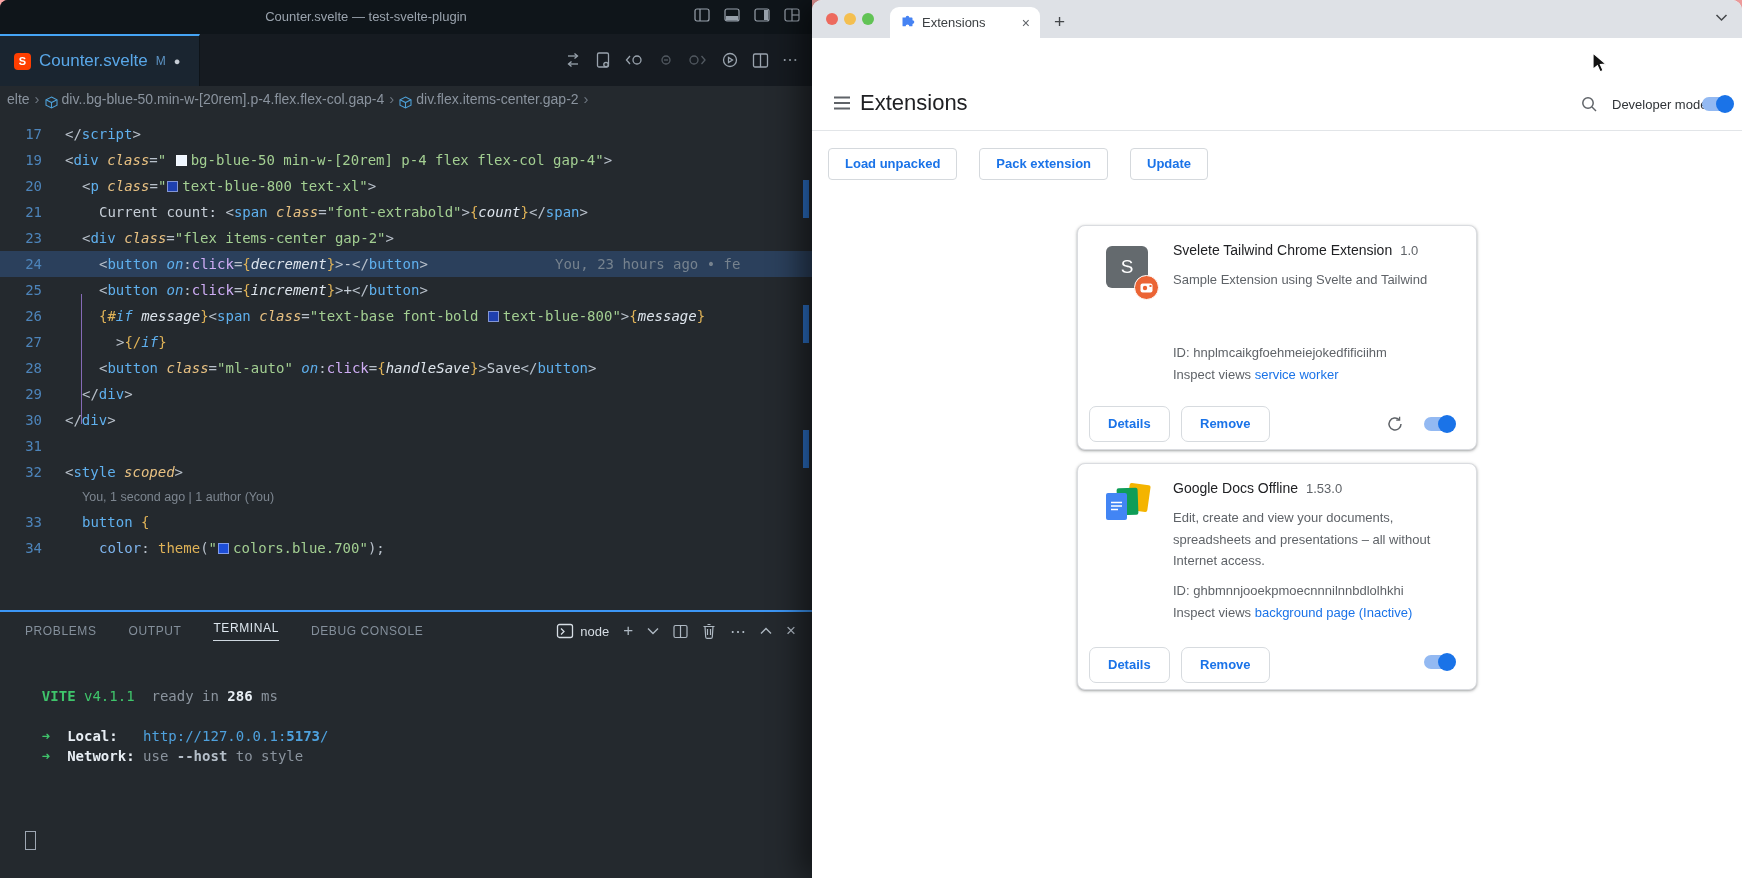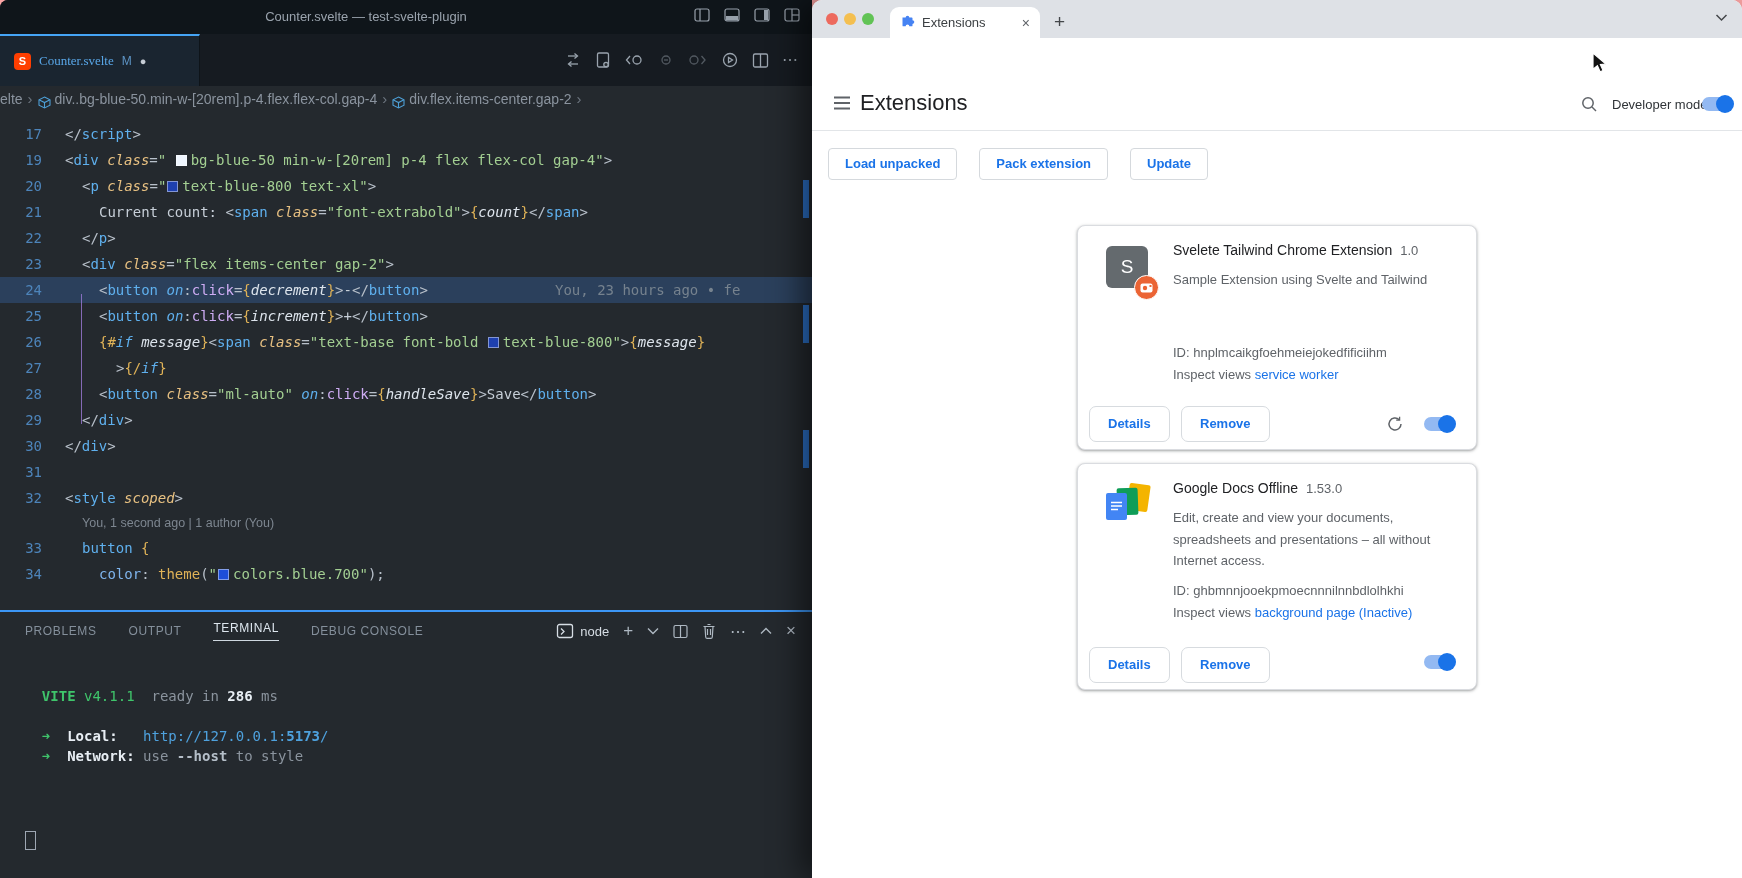--- a/index.html
+++ b/index.html
@@ -8,26 +8,26 @@
   .ic svg{display:block;}
 
   
   .vscode{position:absolute;left:0;top:0;width:812px;height:878px;background:#24292e;border-radius:8px 0 0 0;overflow:hidden;}
   .vsc-titlebar{position:absolute;left:0;top:0;width:100%;height:34px;background:#0f151a;}
   .vsc-title{position:absolute;left:60px;right:140px;top:0;line-height:34px;text-align:center;font-size:13px;color:#9aa3ad;white-space:nowrap;overflow:hidden;}
   .tb-icons{position:absolute;right:12px;top:8px;display:flex;gap:14px;color:#98a1ab;}
   .vsc-tabrow{position:absolute;left:0;top:34px;width:100%;height:52px;background:#161b21;}
   .vsc-tab{position:absolute;left:0;top:0;width:200px;height:52px;background:#1a2530;border-top:2px solid #45a4f5;border-right:1px solid #0e1419;box-sizing:border-box;display:flex;align-items:center;padding-left:14px;gap:8px;}
   .svelte-badge{width:17px;height:17px;border-radius:4px;background:#ff3e00;color:#fff;font-weight:bold;font-size:11px;line-height:17px;text-align:center;}
-  .vsc-tab .lbl{font-size:13px;color:#59a7e8;font-family:Liberation Serif, serif;}
+  .vsc-tab .lbl{font-size:17px;color:#59a7e8;}
   .vsc-tab .mod{font-size:12px;color:#5d94c5;}
   .vsc-tab .dot{font-size:11px;color:#c6cdd5;}
   .tab-actions{position:absolute;right:14px;top:0;height:52px;display:flex;align-items:center;gap:13px;color:#9aa4ae;}
   .tab-actions .dim{opacity:.45;}
-  .vsc-breadcrumb{position:absolute;left:0;top:86px;width:100%;height:26px;line-height:26px;font-size:14px;color:#8a939e;white-space:nowrap;overflow:hidden;}
+  .vsc-breadcrumb{position:absolute;left:7px;top:86px;width:100%;height:26px;line-height:26px;font-size:14px;color:#8a939e;white-space:nowrap;overflow:hidden;}
   .vsc-breadcrumb .sep{color:#6e7781;margin:0 5px;font-size:15px;}
   .vsc-breadcrumb .cube{margin-right:4px;position:relative;top:2px;}
 
   .vsc-editor{position:absolute;left:0;top:112px;width:100%;height:498px;overflow:hidden;padding-top:9px;box-sizing:border-box;font-family:"DejaVu Sans Mono",monospace;font-size:14px;}
   .crow{position:relative;height:26px;line-height:26px;white-space:pre;}
   .crow.hl{background:#2b405c;}
   .ln{position:absolute;left:0;top:0;width:42px;text-align:right;color:#4d84ba;}
   .ctext{position:absolute;left:65px;top:0;white-space:pre;}
   .blame{position:absolute;left:555px;top:0;color:#76828e;white-space:pre;}
   .lensrow{height:24px;line-height:24px;padding-left:12px;}
@@ -207,21 +207,20 @@
             <path d="M1 3.8l5.5 2.8L12 3.8M6.5 6.6V12"></path>
           </svg></span><span>div.flex.items-center.gap-2</span><span class="sep">›</span>
     </div>
 
     <div class="vsc-editor">
       <div>
           <div class="crow"><span class="ln">17</span><span class="ctext" style="padding-left: 0px;"><span class="sg-p">&lt;/</span><span class="sg-t">script</span><span class="sg-p">&gt;</span></span></div>
           <div class="crow"><span class="ln">19</span><span class="ctext" style="padding-left: 0px;"><span class="sg-p">&lt;</span><span class="sg-t">div</span><span class="sg-p"> </span><span class="sg-a">class</span><span class="sg-p">=</span><span class="sg-s">" </span><span class="swatch" style="background: rgb(239, 246, 255);"></span><span class="sg-s">bg-blue-50 min-w-[20rem] p-4 flex flex-col gap-4"</span><span class="sg-p">&gt;</span></span></div>
           <div class="crow"><span class="ln">20</span><span class="ctext" style="padding-left: 17px;"><span class="sg-p">&lt;</span><span class="sg-t">p</span><span class="sg-p"> </span><span class="sg-a">class</span><span class="sg-p">=</span><span class="sg-s">"</span><span class="swatch" style="background: rgb(30, 64, 175);"></span><span class="sg-s">text-blue-800 text-xl"</span><span class="sg-p">&gt;</span></span></div>
           <div class="crow"><span class="ln">21</span><span class="ctext" style="padding-left: 34px;"><span class="sg-x">Current count: </span><span class="sg-p">&lt;</span><span class="sg-t">span</span><span class="sg-p"> </span><span class="sg-a">class</span><span class="sg-p">=</span><span class="sg-s">"font-extrabold"</span><span class="sg-p">&gt;</span><span class="sg-b">{</span><span class="sg-v">count</span><span class="sg-b">}</span><span class="sg-p">&lt;/</span><span class="sg-t">span</span><span class="sg-p">&gt;</span></span></div>
-          <div class="crow"><span class="ln">22</span><span class="ctext" style="padding-left: 17px;"><span class="sg-p">&lt;/</span><span class="sg-t">p</span><span class="sg-p">&gt;</span></span></div>
           <div class="crow"><span class="ln">23</span><span class="ctext" style="padding-left: 17px;"><span class="sg-p">&lt;</span><span class="sg-t">div</span><span class="sg-p"> </span><span class="sg-a">class</span><span class="sg-p">=</span><span class="sg-s">"flex items-center gap-2"</span><span class="sg-p">&gt;</span></span></div>
           <div class="crow hl"><span class="ln">24</span><span class="ctext" style="padding-left: 34px;"><span class="sg-p">&lt;</span><span class="sg-t">button</span><span class="sg-p"> </span><span class="sg-k">on</span><span class="sg-p">:</span><span class="sg-e">click</span><span class="sg-p">=</span><span class="sg-b">{</span><span class="sg-v">decrement</span><span class="sg-b">}</span><span class="sg-p">&gt;</span><span class="sg-x">-</span><span class="sg-p">&lt;/</span><span class="sg-t">button</span><span class="sg-p">&gt;</span></span><span class="blame">You, 23 hours ago • fe</span></div>
           <div class="crow"><span class="ln">25</span><span class="ctext" style="padding-left: 34px;"><span class="sg-p">&lt;</span><span class="sg-t">button</span><span class="sg-p"> </span><span class="sg-k">on</span><span class="sg-p">:</span><span class="sg-e">click</span><span class="sg-p">=</span><span class="sg-b">{</span><span class="sg-v">increment</span><span class="sg-b">}</span><span class="sg-p">&gt;</span><span class="sg-x">+</span><span class="sg-p">&lt;/</span><span class="sg-t">button</span><span class="sg-p">&gt;</span></span></div>
           <div class="crow"><span class="ln">26</span><span class="ctext" style="padding-left: 34px;"><span class="sg-b">{#</span><span class="sg-k">if</span><span class="sg-p"> </span><span class="sg-v">message</span><span class="sg-b">}</span><span class="sg-p">&lt;</span><span class="sg-t">span</span><span class="sg-p"> </span><span class="sg-a">class</span><span class="sg-p">=</span><span class="sg-s">"text-base font-bold </span><span class="swatch" style="background: rgb(30, 64, 175);"></span><span class="sg-s">text-blue-800"</span><span class="sg-p">&gt;</span><span class="sg-b">{</span><span class="sg-v">message</span><span class="sg-b">}</span></span></div>
           <div class="crow"><span class="ln">27</span><span class="ctext" style="padding-left: 51px;"><span class="sg-p">&gt;</span><span class="sg-b">{/</span><span class="sg-k">if</span><span class="sg-b">}</span></span></div>
           <div class="crow"><span class="ln">28</span><span class="ctext" style="padding-left: 34px;"><span class="sg-p">&lt;</span><span class="sg-t">button</span><span class="sg-p"> </span><span class="sg-a">class</span><span class="sg-p">=</span><span class="sg-s">"ml-auto"</span><span class="sg-p"> </span><span class="sg-k">on</span><span class="sg-p">:</span><span class="sg-e">click</span><span class="sg-p">=</span><span class="sg-b">{</span><span class="sg-v">handleSave</span><span class="sg-b">}</span><span class="sg-p">&gt;</span><span class="sg-x">Save</span><span class="sg-p">&lt;/</span><span class="sg-t">button</span><span class="sg-p">&gt;</span></span></div>
           <div class="crow"><span class="ln">29</span><span class="ctext" style="padding-left: 17px;"><span class="sg-p">&lt;/</span><span class="sg-t">div</span><span class="sg-p">&gt;</span></span></div>
           <div class="crow"><span class="ln">30</span><span class="ctext" style="padding-left: 0px;"><span class="sg-p">&lt;/</span><span class="sg-t">div</span><span class="sg-p">&gt;</span></span></div>
           <div class="crow"><span class="ln">31</span><span class="ctext" style="padding-left: 0px;"></span></div>
           <div class="crow"><span class="ln">32</span><span class="ctext" style="padding-left: 0px;"><span class="sg-p">&lt;</span><span class="sg-t">style</span><span class="sg-p"> </span><span class="sg-a">scoped</span><span class="sg-p">&gt;</span></span></div>

